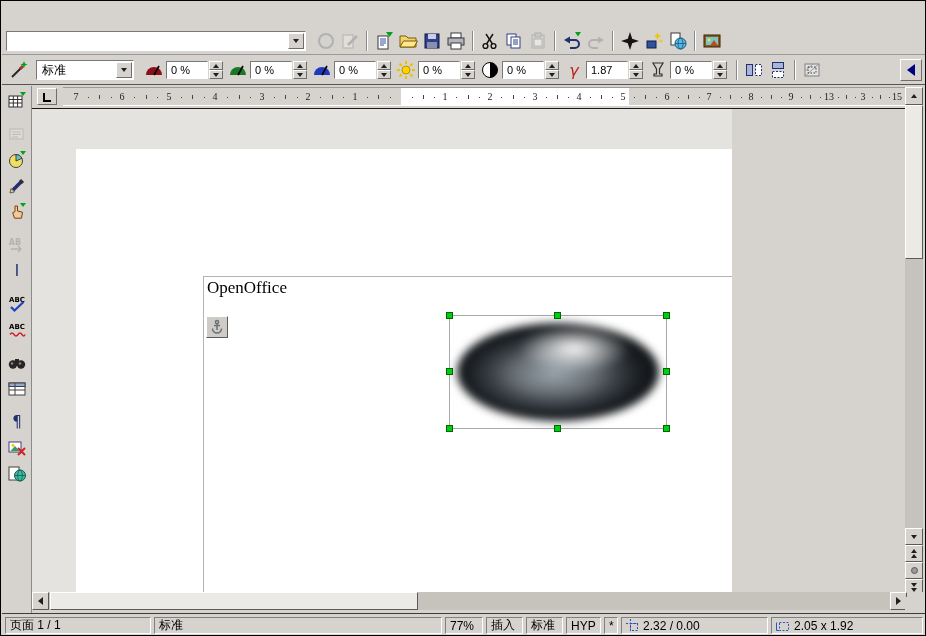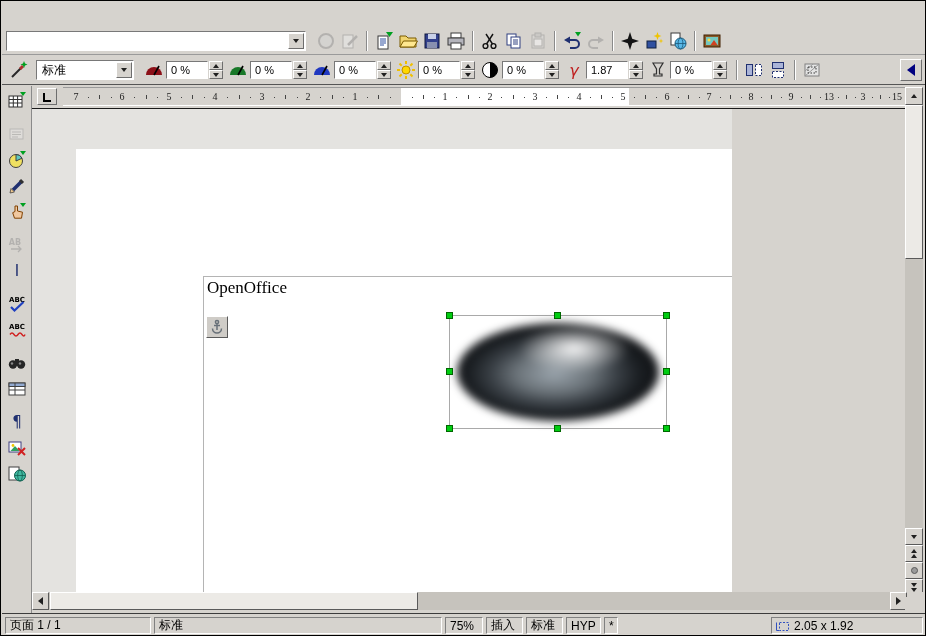--- a/index.html
+++ b/index.html
@@ -638,34 +638,44 @@
   <div id="rgap" class="abs"></div>
 
   <div id="statusbar" class="abs">
     <div class="sfield" style="left:3px;width:146px;">
         <span>页面  1 / 1</span>
       </div>
     <div class="sfield" style="left:152px;width:288px;">
         <span>标准</span>
       </div>
     <div class="sfield" style="left:443px;width:38px;">
-        <span>75%</span>
+        <span>77%</span>
       </div>
     <div class="sfield" style="left:484px;width:37px;">
         <span>插入</span>
       </div>
     <div class="sfield" style="left:524px;width:37px;">
         <span>标准</span>
       </div>
     <div class="sfield" style="left:564px;width:35px;">
         <span>HYP</span>
       </div>
     <div class="sfield" style="left:602px;width:14px;">
         <span>*</span>
       </div>
+    <div class="sfield" style="left:619px;width:147px;">
+      <svg width="13" height="13">
+          <g stroke="#3050c0" fill="none">
+            <rect x="4.5" y="4.5" width="7" height="7" stroke-dasharray="2,1.5"></rect>
+            <line x1="0" y1="4.5" x2="12" y2="4.5" stroke-dasharray="2,1.5"></line>
+            <line x1="4.5" y1="0" x2="4.5" y2="12" stroke-dasharray="2,1.5"></line>
+          </g>
+        </svg>
+      <span>2.32 / 0.00</span>
+    </div>
     <div class="sfield" style="left:769px;width:152px;">
       <svg width="14" height="12">
           <rect x="3.5" y="2.5" width="9" height="8" fill="none" stroke="#3050c0" stroke-dasharray="2,1.5"></rect>
           <line x1="0.5" y1="2.5" x2="0.5" y2="10.5" stroke="#3050c0"></line>
           <line x1="0.5" y1="10.5" x2="3" y2="10.5" stroke="#3050c0"></line>
         </svg>
       <span>2.05 x 1.92</span>
     </div>
   </div>
 

